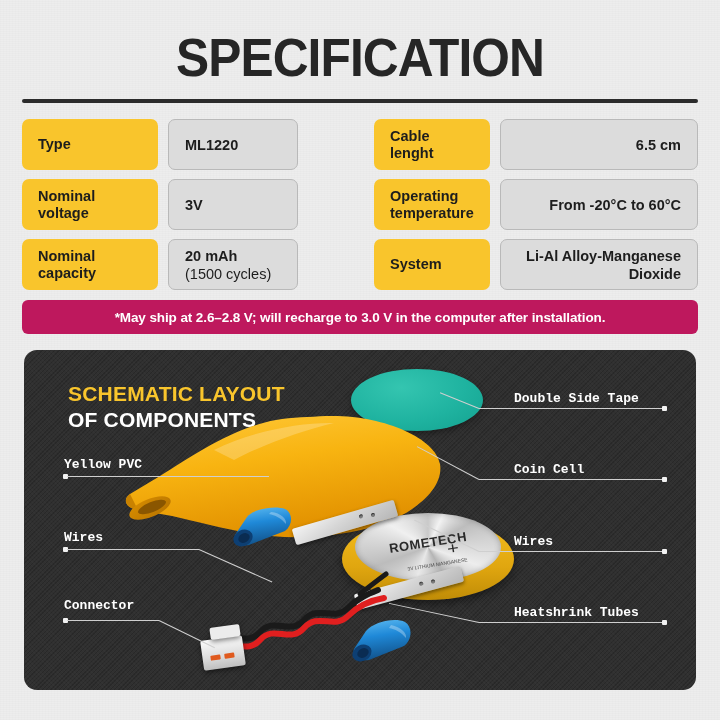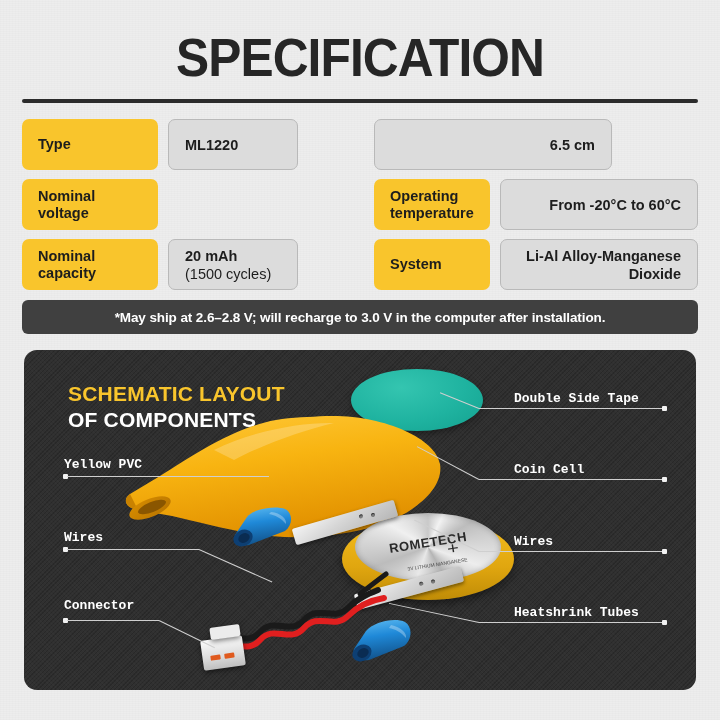--- a/index.html
+++ b/index.html
@@ -102,21 +102,21 @@
   .r2 .spec-key, .r2 .spec-val { height: 51px; }
   .r3 .spec-key, .r3 .spec-val { height: 51px; }
 
   
   .note {
     position: absolute;
     top: 300px;
     left: 22px;
     width: 676px;
     height: 34px;
-    background: #404040;
+    background: #be185d;
     border-radius: 6px;
     display: flex;
     align-items: center;
     justify-content: center;
     color: #fff;
     font-size: 13.5px;
     font-weight: bold;
     letter-spacing: -.1px;
   }
 
@@ -282,28 +282,32 @@
 <div class="spec-grid">
 
   <div class="spec-row col-a r1">
     <div class="spec-key">Type</div>
     <div class="spec-val">
       <span>ML1220</span>
     </div>
   </div>
 
   <div class="spec-row col-b r1">
+    <div class="spec-key">Cable lenght</div>
     <div class="spec-val">
       <span>6.5 cm</span>
     </div>
   </div>
 
   <div class="spec-row col-a r2">
     <div class="spec-key">Nominal
 voltage</div>
+    <div class="spec-val">
+      <span>3V</span>
+    </div>
   </div>
 
   <div class="spec-row col-b r2">
     <div class="spec-key">Operating
 temperature</div>
     <div class="spec-val">
       <span>From -20°C to 60°C</span>
     </div>
   </div>
 

